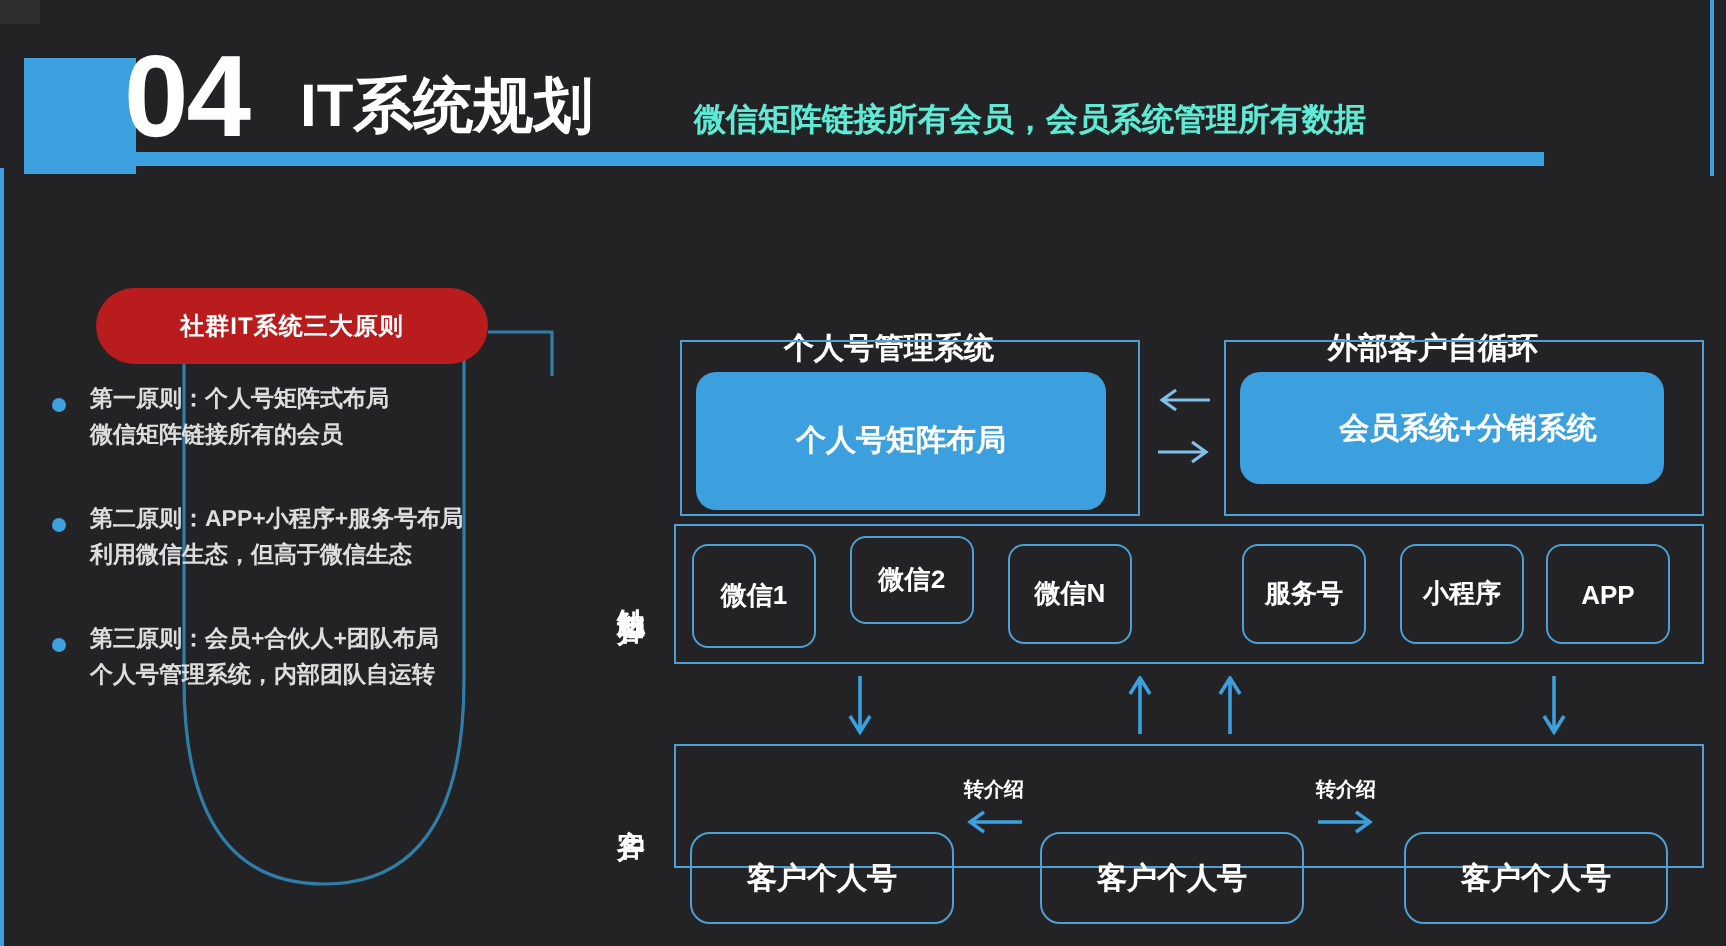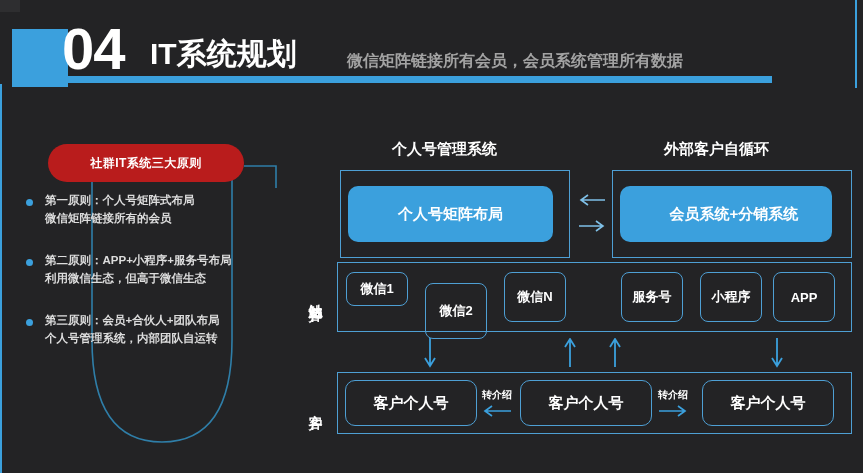--- a/index.html
+++ b/index.html
@@ -35,21 +35,21 @@
     font-size:58px; font-weight:bold; letter-spacing:-1px;
     line-height:58px; color:#ffffff;
     font-family:"Liberation Sans","DejaVu Sans",sans-serif;
   }
   .hdr-title {
     position:absolute; left:150px; top:24px;
     font-size:30px; font-weight:bold; line-height:36px; color:#ffffff;
   }
   .hdr-sub {
     position:absolute; left:347px; top:38px;
-    font-size:16px; font-weight:bold; line-height:22px; color:#a3a3a3;
+    font-size:16px; font-weight:bold; line-height:22px; color:#5eead4;
   }
   .hdr-rule {
     position:absolute; left:12px; top:76px; width:760px; height:7px;
     background:#3ba0dd;
   }
   .hdr-edge {
     position:absolute; left:855px; top:0px; width:2px; height:88px;
     background:#3ba0dd;
   }
   .hdr-edge2 {
@@ -85,39 +85,39 @@
   }
   .p-text {
     position:absolute; left:17px; top:-3px; width:250px;
     font-size:11.5px; line-height:18px; color:#dddddd;
     font-weight:bold;
   }
   .p-line2 { display:block; }
 
   
   .sec-title {
-    position:absolute; font-size:15px; font-weight:bold; color:#ffffff;
+    position:absolute; font-size:15px; font-weight:bold; color:#ffffff;margin-top:25px;
   }
   .panel {
     position:absolute; border:1px solid #4e9fd4; background:transparent;
   }
   .bluebox {
     position:absolute; background:#3ba0dd; border-radius:10px;
     display:flex; align-items:center; justify-content:center;
     font-size:15px; font-weight:bold; color:#ffffff;
   }
   .chip {
     position:absolute; border:1px solid #4e9fd4; border-radius:8px;
     display:flex; align-items:center; justify-content:center;
     font-size:13px; font-weight:bold; color:#ffffff; background:transparent;
   }
   .custbox {
     position:absolute; border:1px solid #4e9fd4; border-radius:10px;
     display:flex; align-items:center; justify-content:center;
-    font-size:15px; font-weight:bold; color:#ffffff; background:transparent;
+    font-size:15px; font-weight:bold; color:#ffffff; background:transparent;margin-top:36px;
   }
   .vlabel {
     position:absolute; width:22px;
     font-size:14px; font-weight:bold; color:#ffffff;
     line-height:18px; text-align:center;
     writing-mode:vertical-rl; text-orientation:upright;
     letter-spacing:1px;
   }
   .arrowlbl {
     position:absolute; font-size:10px; font-weight:bold; color:#ffffff;
@@ -175,43 +175,43 @@
         <span>第三原则：会员+合伙人+团队布局</span>
         <span class="p-line2">个人号管理系统，内部团队自运转</span>
       </span>
     </div>
   </div>
 
   <div class="sec-title" style="left:392px; top:140px;">个人号管理系统</div>
   <div class="sec-title" style="left:664px; top:140px;">外部客户自循环</div>
 
   <div class="panel" style="left:340px; top:170px; width:230px; height:88px;"></div>
-  <div class="bluebox" style="left:348px; top:186px; width:205px; height:56px;">个人号矩阵布局</div>
+  <div class="bluebox" style="left:348px; top:186px; width:205px; height:69px;">个人号矩阵布局</div>
 
   <div class="panel" style="left:612px; top:170px; width:240px; height:88px;"></div>
   <div class="bluebox" style="left:620px; top:186px; width:212px; height:56px;padding-left:16px;">会员系统+分销系统</div>
 
   <div class="arrow" style="left:578px; top:193px;">
     <svg width="28" height="14" viewBox="0 0 28 14">
       <path d="M27 7 L4 7 M10 2 L3 7 L10 12" fill="none" stroke="#7fc0e8" stroke-width="1.6"></path>
     </svg>
   </div>
   <div class="arrow" style="left:578px; top:219px;">
     <svg width="28" height="14" viewBox="0 0 28 14">
       <path d="M1 7 L24 7 M18 2 L25 7 L18 12" fill="none" stroke="#7fc0e8" stroke-width="1.6"></path>
     </svg>
   </div>
 
   <div class="vlabel" style="left:303px; top:262px; height:66px;">触达客户</div>
   <div class="vlabel" style="left:303px; top:382px; height:44px;">客户</div>
 
   <div class="panel" style="left:337px; top:262px; width:515px; height:70px;"></div>
 
-  <div class="chip" style="left:346px; top:272px; width:62px; height:34px;">微信1</div>
-  <div class="chip" style="left:425px; top:283px; width:62px; height:56px;">微信2</div>
+  <div class="chip" style="left:346px; top:272px; width:62px; height:52px;">微信1</div>
+  <div class="chip" style="left:425px; top:268px; width:62px; height:44px;font-family:Liberation Mono, monospace;">微信2</div>
   <div class="chip" style="left:504px; top:272px; width:62px; height:50px;">微信N</div>
 
   <div class="chip" style="left:621px; top:272px; width:62px; height:50px;">服务号</div>
   <div class="chip" style="left:700px; top:272px; width:62px; height:50px;">小程序</div>
   <div class="chip" style="left:773px; top:272px; width:62px; height:50px;">APP</div>
 
   <div class="arrow" style="left:423px; top:338px;">
     <svg width="14" height="30" viewBox="0 0 14 30">
       <path d="M7 0 L7 27 M2 20 L7 28 L12 20" fill="none" stroke="#3ba0dd" stroke-width="1.8"></path>
     </svg>

